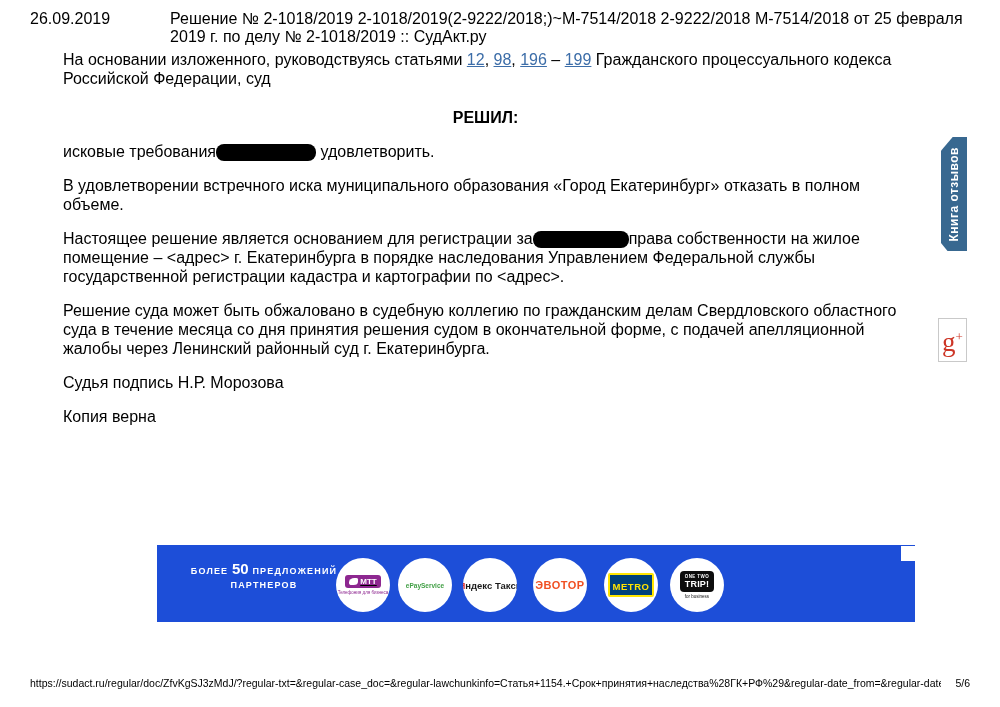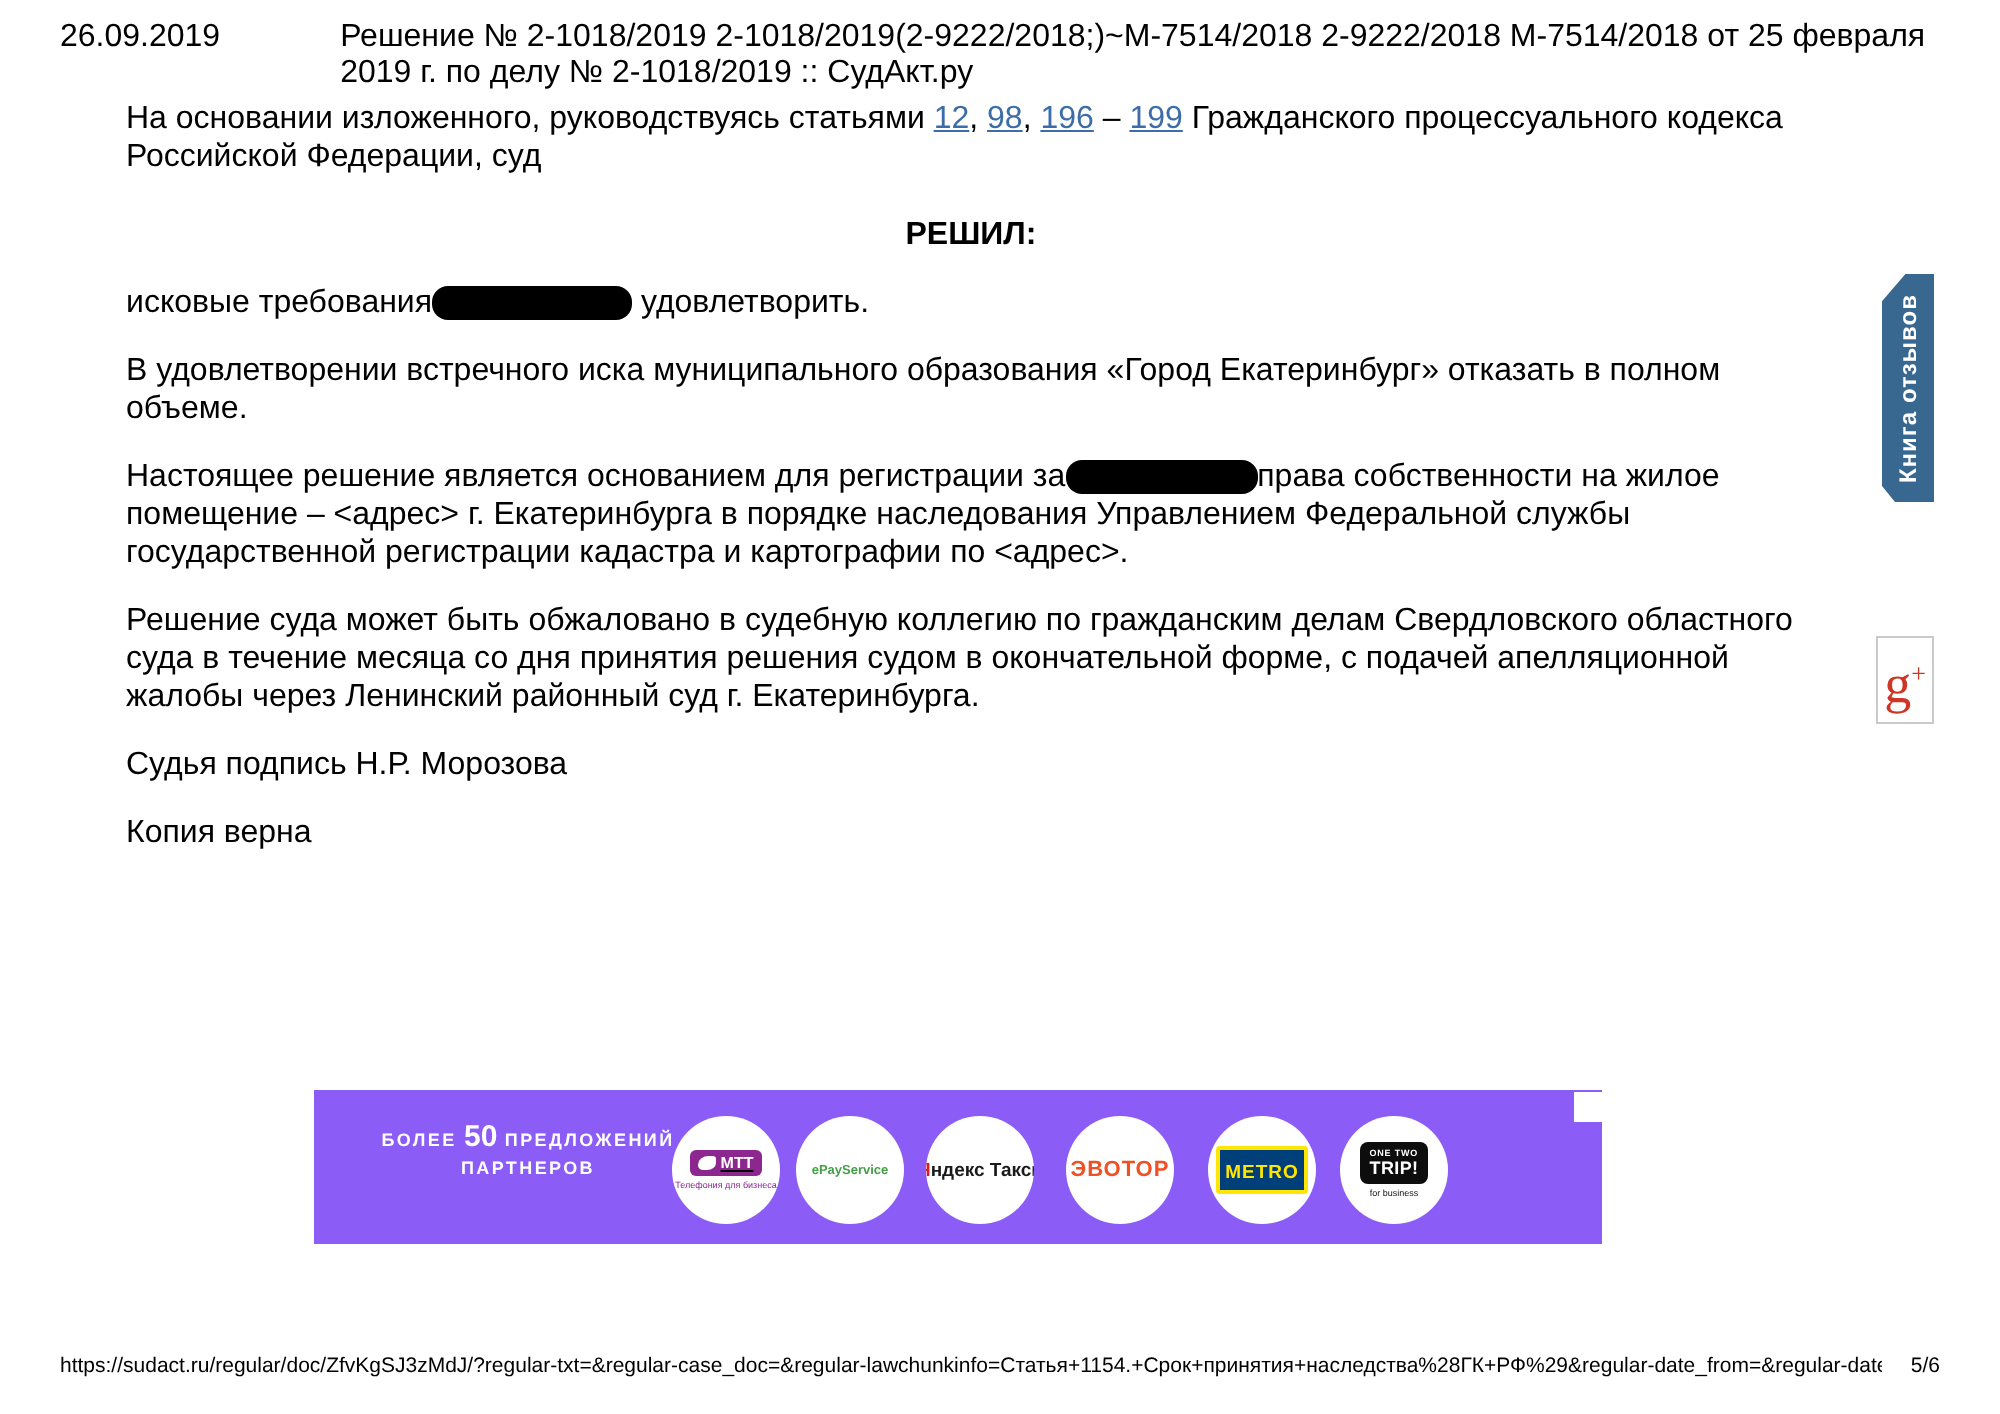--- a/index.html
+++ b/index.html
@@ -32,21 +32,21 @@
                 clip-path:polygon(45% 0,100% 0,100% 100%,25% 100%,0 93%,0 12%);
                 display:flex;align-items:center;justify-content:center;cursor:pointer;}
   .feedback-tab span{writing-mode:vertical-rl;transform:rotate(180deg);color:#fff;
                      font-size:12px;font-weight:600;letter-spacing:.5px;white-space:nowrap;}
   .gplus-btn{position:absolute;left:938px;top:318px;width:27px;height:42px;background:#fff;
              border:1px solid #c9c9c9;display:flex;align-items:flex-start;justify-content:center;cursor:pointer;}
   .gplus-btn .g{font-family:"Liberation Serif",serif;font-size:27px;line-height:36px;color:#cd3627;}
   .gplus-btn .plus{font-family:"Liberation Serif",serif;font-size:13px;color:#cd3627;vertical-align:10px;}
 
   
-  .banner{position:absolute;left:157px;top:545px;width:644px;height:77px;background:#8b5cf6;cursor:pointer;}
+  .banner{position:absolute;left:157px;top:545px;width:758px;height:77px;background:#1d4ed8;cursor:pointer;}
   .banner-close{position:absolute;top:1px;right:0px;width:14px;height:15px;background:#fff;cursor:pointer;}
   .banner-headline{position:absolute;left:22px;top:17px;width:170px;text-align:center;color:#fff;
                    font-size:9px;font-weight:bold;letter-spacing:1.2px;line-height:14px;}
   .banner-headline .big50{font-size:15px;letter-spacing:0;}
   .logo-circle{position:absolute;top:13px;width:54px;height:54px;border-radius:50%;background:#fff;
                display:flex;flex-direction:column;align-items:center;justify-content:center;overflow:hidden;}
   .c-mtt{left:179px;} .c-green{left:241px;} .c-yandex{left:306px;}
   .c-evotor{left:376px;} .c-metro{left:447px;} .c-ott{left:513px;}
 
   .mtt-box{background:#8d2790;border-radius:3px;padding:2px 4px;display:flex;align-items:center;gap:2px;text-decoration:underline;}

